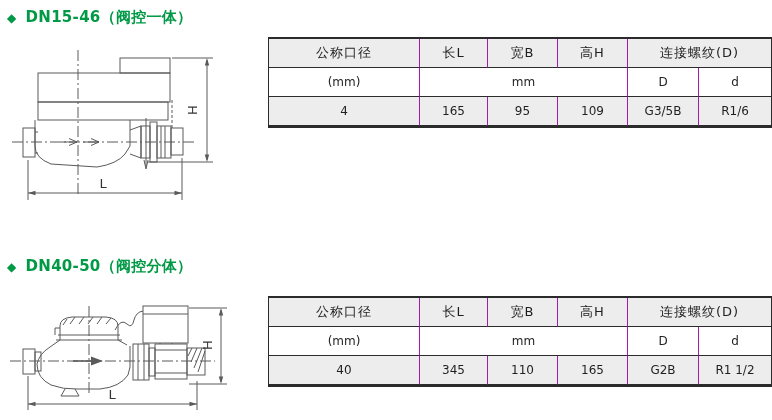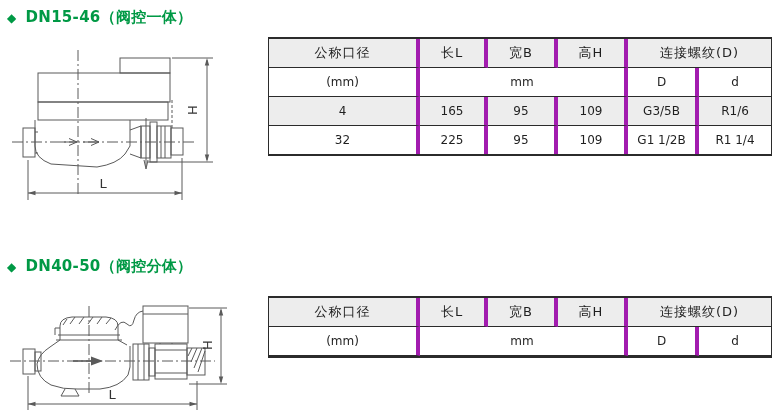--- a/index.html
+++ b/index.html
@@ -29,21 +29,21 @@
   table.spec{
     position:absolute;left:268px;width:502px;
     border-collapse:separate;border-spacing:0;table-layout:fixed;
     border:1px solid #2b2b2b;border-top-width:2px;border-bottom-width:2px;
     text-align:center;
   }
   .spec-1{top:37px;}
   .spec-2{top:296px;}
   table.spec td{
     height:28px;padding:0 2px;font-size:12px;color:#1f1f1f;
-    border-right:4px solid #a21caf;border-bottom:1px solid #2b2b2b;
+    border-right:1px solid #a21caf;border-bottom:1px solid #2b2b2b;
     vertical-align:middle;white-space:nowrap;overflow:hidden;
   }
   table.spec td.last-col{border-right:none;}
   table.spec tr.last-row td{border-bottom:none;}
   table.spec tr.shade td{background:#ededed;}
   table.spec td.zh{font-size:13px;letter-spacing:1px;}
 </style>
 </head>
 <body>
 
@@ -130,28 +130,20 @@
         <td class="last-col">d</td>
       </tr>
       <tr class="shade">
         <td>4</td>
         <td>165</td>
         <td>95</td>
         <td>109</td>
         <td>G3/5B</td>
         <td class="last-col">R1/6</td>
       </tr>
-      <tr class="last-row">
-        <td>32</td>
-        <td>225</td>
-        <td>95</td>
-        <td>109</td>
-        <td>G1 1/2B</td>
-        <td class="last-col">R1 1/4</td>
-      </tr>
     </tbody>
   </table>
 
   <div class="sec-title t2-title">
     <span class="bullet">◆</span>
     <span>DN40-50（阀控分体）</span>
   </div>
 
   <svg class="diagram d2" viewBox="0 0 255 125" xmlns="http://www.w3.org/2000/svg">
     <g stroke="#5a5a5a" fill="none" stroke-width="1">
@@ -232,16 +224,24 @@
         <td class="zh">宽B</td>
         <td class="zh">高H</td>
         <td class="zh last-col" colspan="2">连接螺纹(D)</td>
       </tr>
       <tr>
         <td>(mm)</td>
         <td colspan="3">mm</td>
         <td>D</td>
         <td class="last-col">d</td>
       </tr>
+      <tr class="shade">
+        <td>40</td>
+        <td>345</td>
+        <td>110</td>
+        <td>165</td>
+        <td>G2B</td>
+        <td class="last-col">R1 1/2</td>
+      </tr>
     </tbody>
   </table>
 
 </div>
 
 </body></html>

